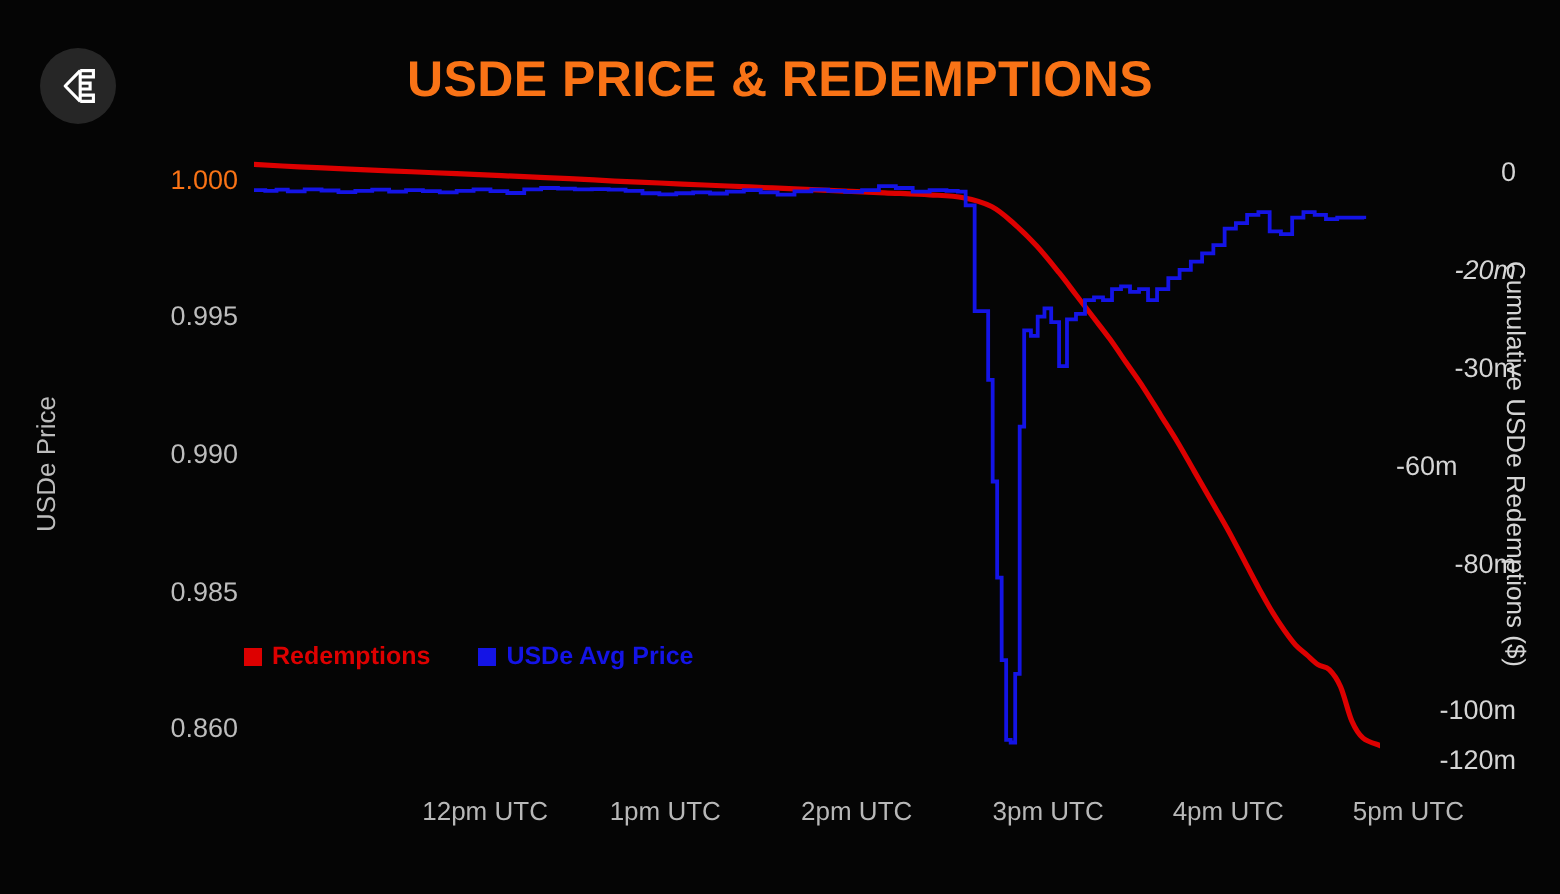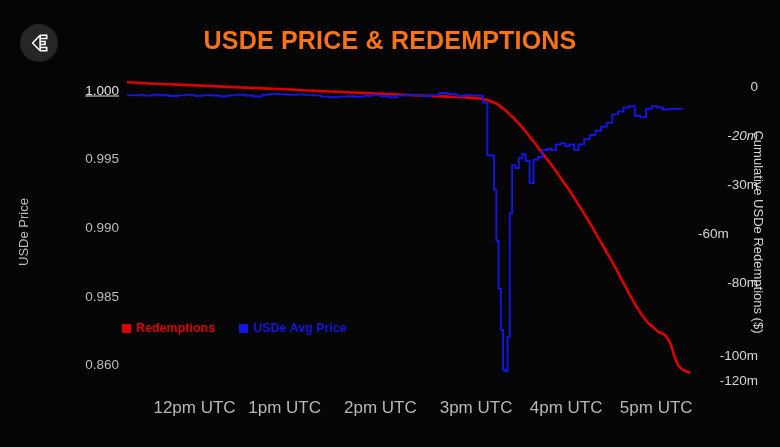--- a/index.html
+++ b/index.html
@@ -75,24 +75,25 @@
     width: 60px;
     text-align: right;
     color: #cfcfcf;
     font-size: 13.5px;
     transform: translateY(-50%);
     white-space: nowrap;
   }
   .xtick {
     position: absolute;
     color: #b8b8b8;
-    font-size: 17px;
+    font-size: 13px;
     transform: translateX(-50%);
     white-space: nowrap;
     top: 398px;
+    margin-left: 48px;
   }
 
   
   .ylabel-left {
     position: absolute;
     left: 23px;
     top: 232px;
     color: #bdbdbd;
     font-size: 13px;
     transform: translate(-50%, -50%) rotate(-90deg);
@@ -146,21 +147,21 @@
     </svg>
   </div>
 
   <div class="chart-title">USDE PRICE &amp; REDEMPTIONS</div>
 
   <div class="ylabel-left">USDe Price</div>
 
   <div class="ylabel-right">Cumulative USDe Redemptions ($)</div>
 
   <div id="left-ticks">
-      <div class="ytick-left-inner" style="left: 59px; top: 89.6171px; color: #e5e5e5; text-decoration: underline;">1.000</div>
+      <div class="ytick-left-inner" style="left: 59px; top: 89.6171px; color: #f97316;">1.000</div>
       <div class="ytick-left-inner" style="left: 59px; top: 158.311px; color: rgb(189, 189, 189);">0.995</div>
       <div class="ytick-left-inner" style="left: 59px; top: 227.005px; color: rgb(189, 189, 189);">0.990</div>
       <div class="ytick-left-inner" style="left: 59px; top: 295.698px; color: rgb(189, 189, 189);">0.985</div>
       <div class="ytick-left-inner" style="left: 59px; top: 364.392px; color: rgb(189, 189, 189);">0.860</div>
     </div>
   <div id="right-ticks">
       <div class="ytick-right-inner" style="left: 698px; top: 86.1245px; color: rgb(213, 213, 213); text-align: right;">0</div>
       <div class="ytick-right-inner" style="left: 698px; top: 135.12px; color: rgb(213, 213, 213); text-align: right; font-style: italic;">-20m</div>
       <div class="ytick-right-inner" style="left: 698px; top: 184.116px; color: rgb(213, 213, 213); text-align: right;">-30m</div>
       <div class="ytick-right-inner" style="left: 698px; top: 233.112px; color: rgb(213, 213, 213); text-align: left;">-60m</div>

